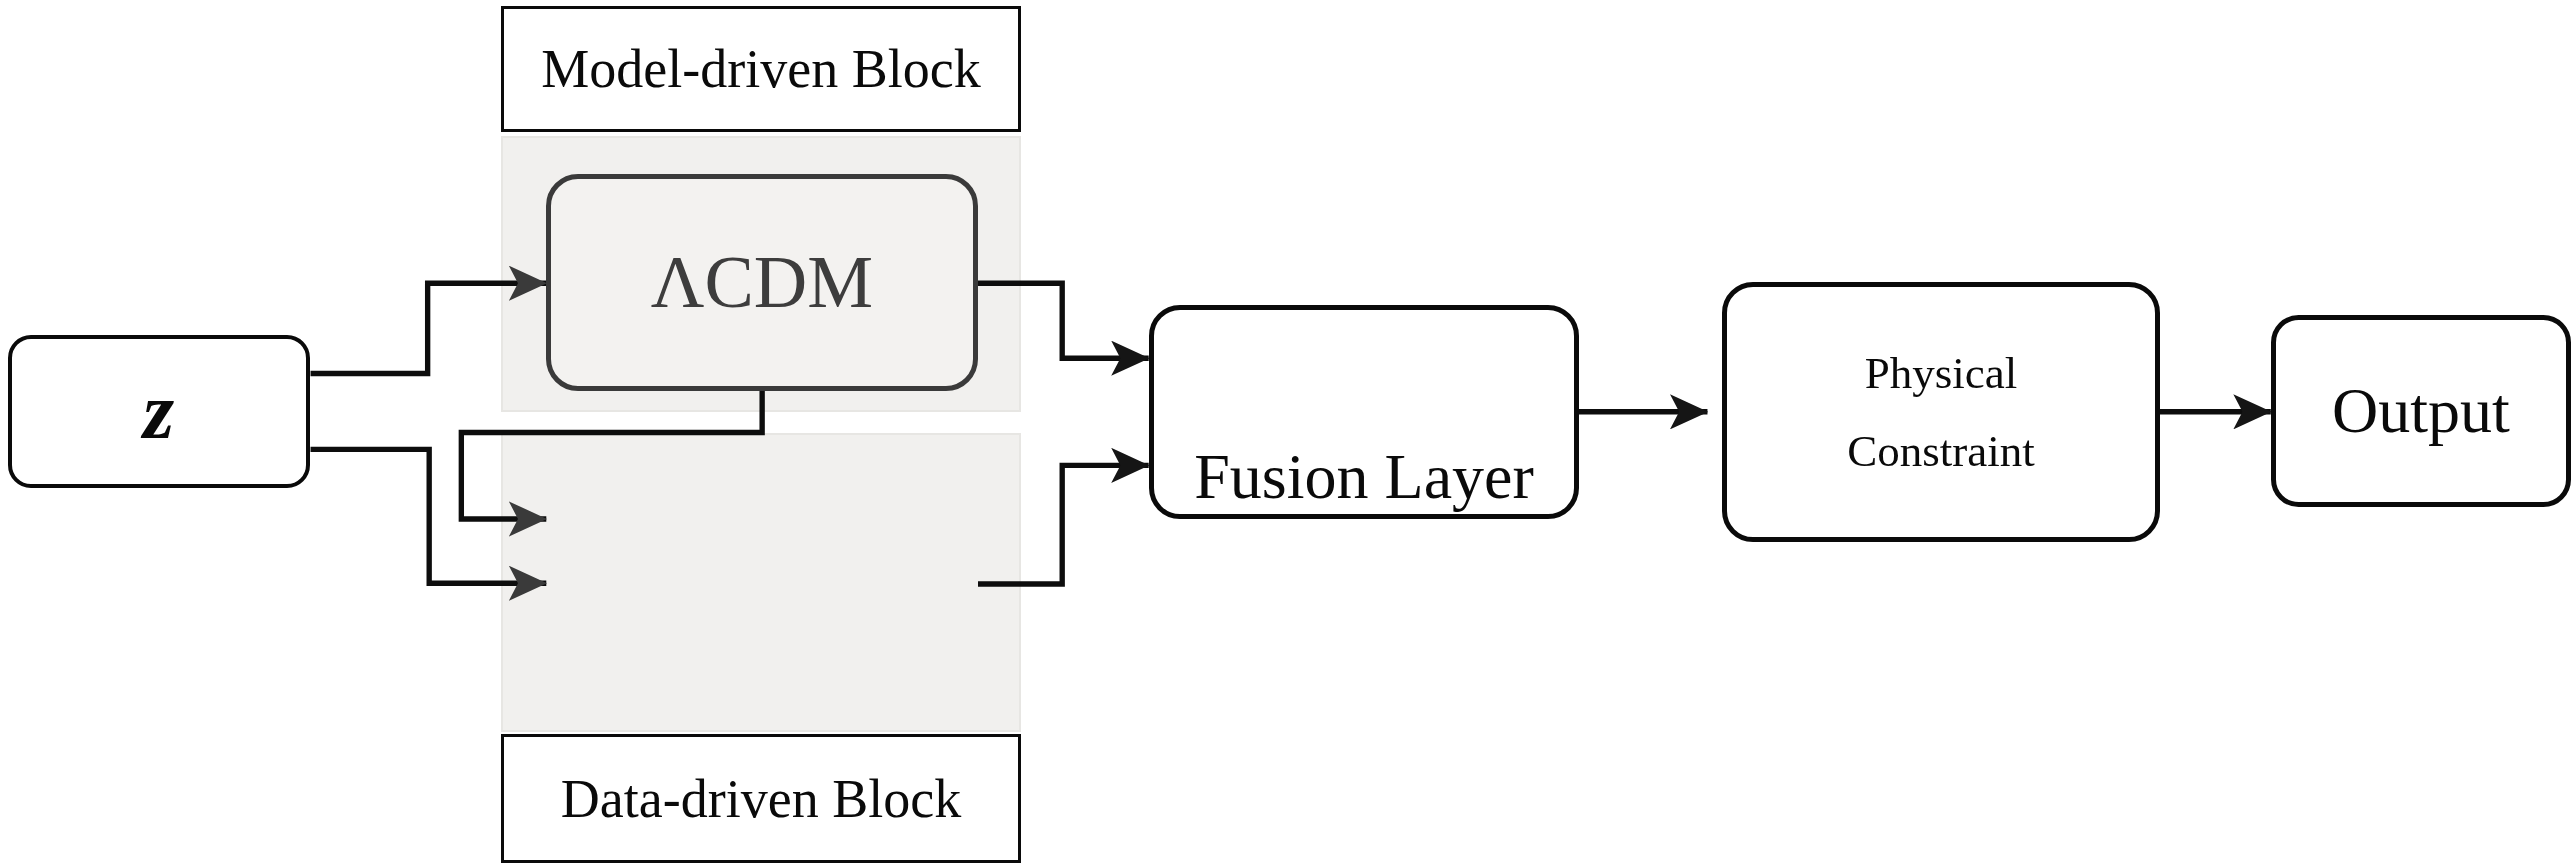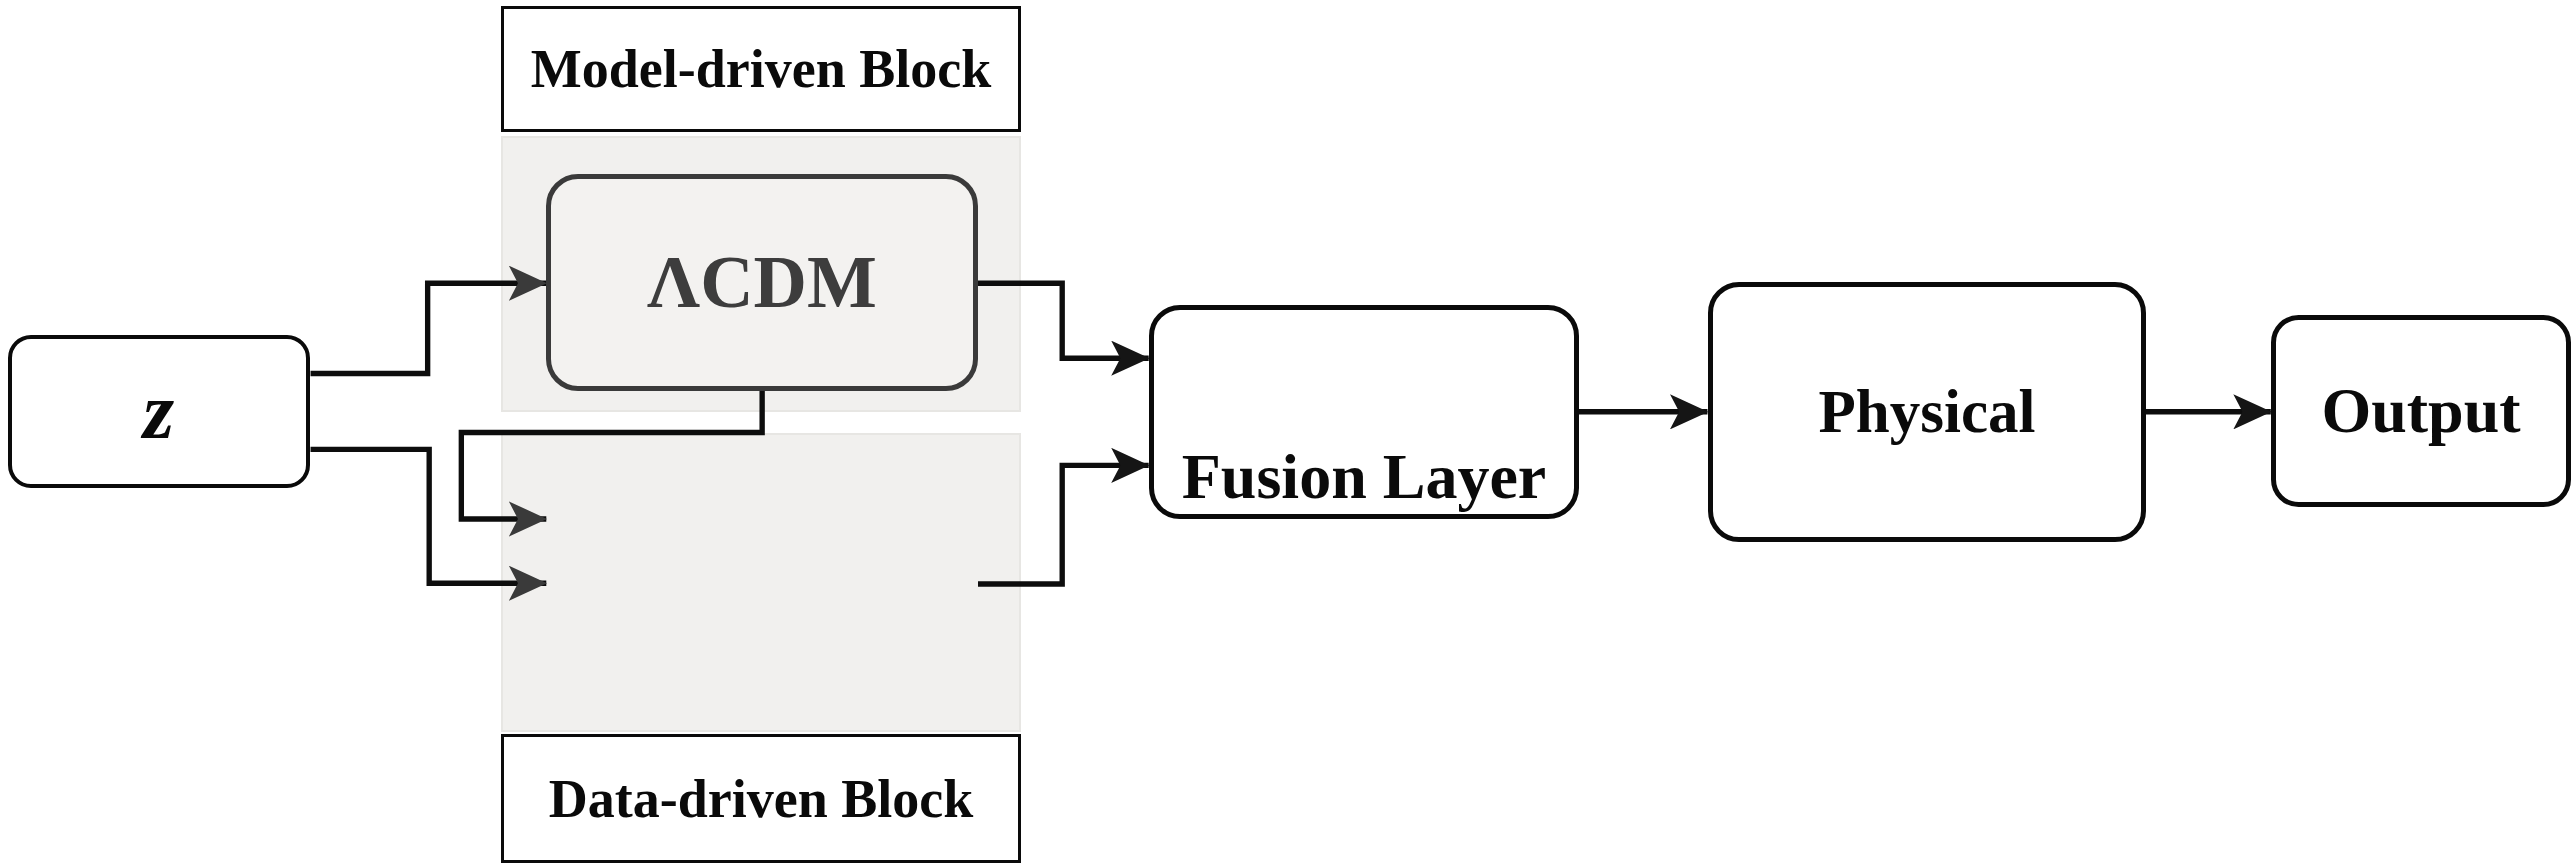--- a/index.html
+++ b/index.html
@@ -22,35 +22,34 @@
     z-index:2;
   }
   .node{
     position:absolute;
     box-sizing:border-box;
     display:flex;align-items:center;justify-content:center;
     text-align:center;
     z-index:3;
     color:#0a0a0a;
     background:#ffffff;
-    font-weight:bold;
   }
   .node .lbl{display:block;}
   .plainbox{border:4.6px solid #0a0a0a;}
   .labelbox{border:3.8px solid #0a0a0a;font-size:54px;}
   .innerbox{
     background:#f3f2f0;
     border:5.4px solid #3a3a3a;
     border-radius:32px;
     color:#3d3d3d;
     font-size:74px;
   }
   .zbox{font-size:80px;font-style:italic;font-weight:bold;border-radius:23px;}
   .fusionbox{border:5.4px solid #0a0a0a;border-radius:31px;font-size:64px;}
-  .physbox{border:5.4px solid #0a0a0a;border-radius:31px;font-size:61px;line-height:78px;}
+  .physbox{border:5.4px solid #0a0a0a;border-radius:31px;font-size:45px;line-height:78px;margin-left:14px;}
   .outputbox{border:5.4px solid #0a0a0a;border-radius:27.6px;font-size:64px;}
 </style>
 </head>
 <body>
 
 <div class="stage">
 
   <div class="panel" style="left:501px;top:136px;width:520px;height:276px;"></div>
   <div class="panel" style="left:501px;top:433px;width:520px;height:299px;"></div>
 
@@ -91,20 +90,21 @@
     <span class="lbl">Data-driven Block</span>
   </div>
 
   <div class="node fusionbox" style="left:1149px;top:305px;width:430px;height:214px;align-items:flex-end;">
     <span class="lbl">Fusion Layer</span>
   </div>
 
   <div class="node physbox" style="left:1708px;top:282px;width:438px;height:260px;">
     <span>
       <span class="lbl">Physical</span>
+      <span class="lbl">Constraint</span>
     </span>
   </div>
 
   <div class="node outputbox" style="left:2271px;top:315px;width:300px;height:192px;text-align:right;">
     <span class="lbl">Output</span>
   </div>
 
 </div>
 
 

